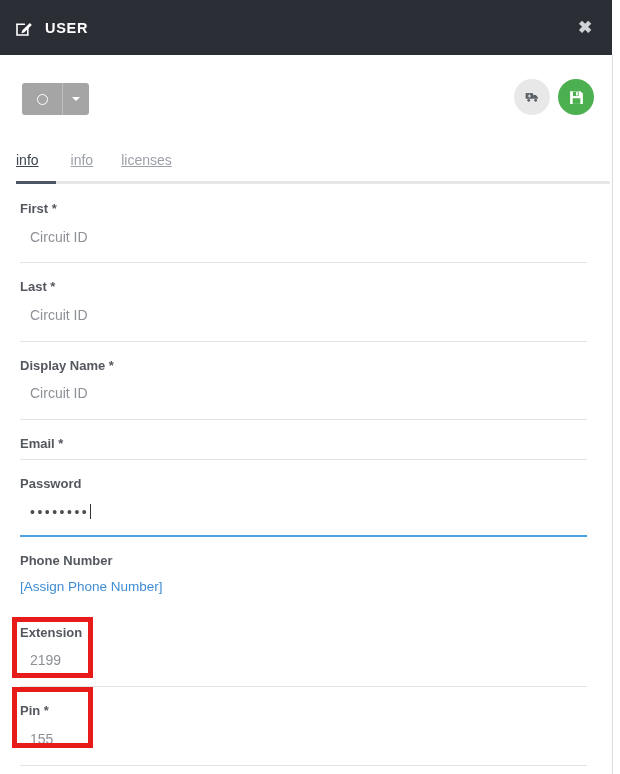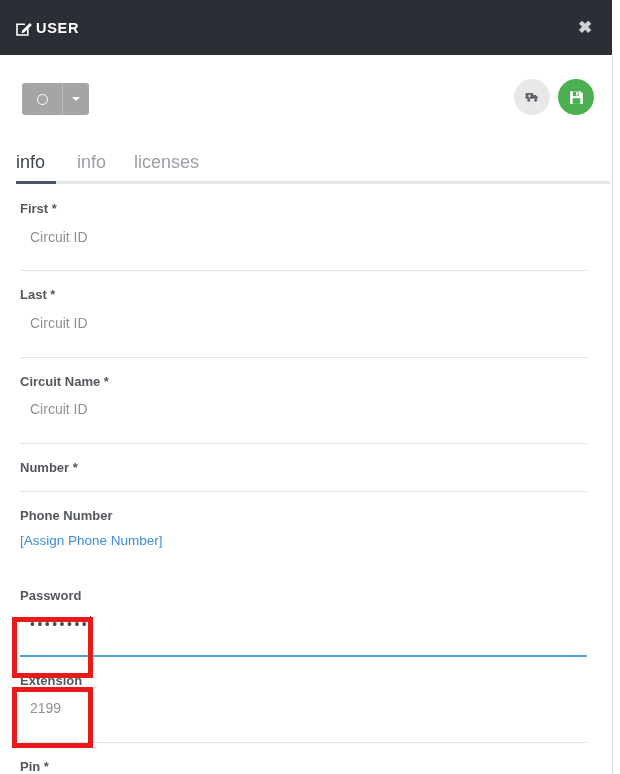--- a/index.html
+++ b/index.html
@@ -26,21 +26,21 @@
     width: 612px;
     height: 55px;
     background: #2b2f35;
   }
   .header-left {
     position: absolute;
     left: 14px; top: 0;
     height: 55px;
     display: flex;
     align-items: center;
-    gap: 2px;
+    gap: 11px;
   }
   .edit-icon {
     width: 20px; height: 20px;
     display: block;
     color: #ffffff;
   }
   .header-title {
     color: #ffffff;
     font-size: 14.5px;
     font-weight: bold;
@@ -140,25 +140,26 @@
     height: 45px;
   }
   .tabs {
     position: absolute;
     left: 16px; top: 8px;
     display: flex;
     align-items: flex-start;
     gap: 0;
   }
   .tab {
-    font-size: 18px;
+    font-size: 14px;
     color: #9b9fa6;
     padding: 4px 14px 10px 14px;
     cursor: pointer;
     white-space: nowrap;
+    text-decoration: underline;
   }
   .tab:first-child { padding-left: 0; padding-right: 18px; }
   .tab.active {
     color: #3d454f;
   }
   .tab-baseline {
     position: absolute;
     left: 16px;
     top: 41px;
     width: 594px;
@@ -175,21 +176,21 @@
   }
 
   
   .form {
     position: absolute;
     left: 0; top: 185px;
     width: 612px;
   }
   .field {
     position: relative;
-    padding: 0 0 16px 20px;
+    padding: 0 0 8px 20px;
   }
   .field-label {
     font-size: 13px;
     color: #54585e;
     font-weight: bold;
     padding-top: 16px;
     display: block;
     line-height: 1.2;
   }
   .field-value {
@@ -349,44 +350,44 @@
       <span class="field-underline"></span>
     </div>
 
     <div class="field">
       <span class="field-label">Last *</span>
       <span class="field-value">Circuit ID</span>
       <span class="field-underline"></span>
     </div>
 
     <div class="field">
-      <span class="field-label">Circuit Name *</span>
+      <span class="field-label">Display Name *</span>
       <span class="field-value">Circuit ID</span>
       <span class="field-underline"></span>
     </div>
 
     <div class="field">
-      <span class="field-label">Number *</span>
-      <span class="field-underline"></span>
-    </div>
-
-    <div class="field nounderline" style="padding-left:20px;">
-      <span class="field-label">Phone Number</span>
-      <span class="link-value">[Assign Phone Number]</span>
-      
+      <span class="field-label">Email *</span>
+      <span class="field-underline"></span>
     </div>
 
     <div class="field focused">
       <span class="field-label">Password</span>
       <span class="field-value" style="padding-bottom:8px;">
         <span class="pw-dots">••••••••</span><span class="caret"></span>
       </span>
       <span class="field-underline"></span>
     </div>
 
+    <div class="field nounderline" style="padding-left:20px;">
+      <span class="field-label">Phone Number</span>
+      <span class="link-value">[Assign Phone Number]</span>
+      
+    </div>
+
     <div class="field">
       <span class="field-label">Extension</span>
       <span class="field-value">2199</span>
       <span class="field-underline"></span>
     </div>
 
     <div class="field">
       <span class="field-label">Pin *</span>
       <span class="field-value">155</span>
       <span class="field-underline"></span>

